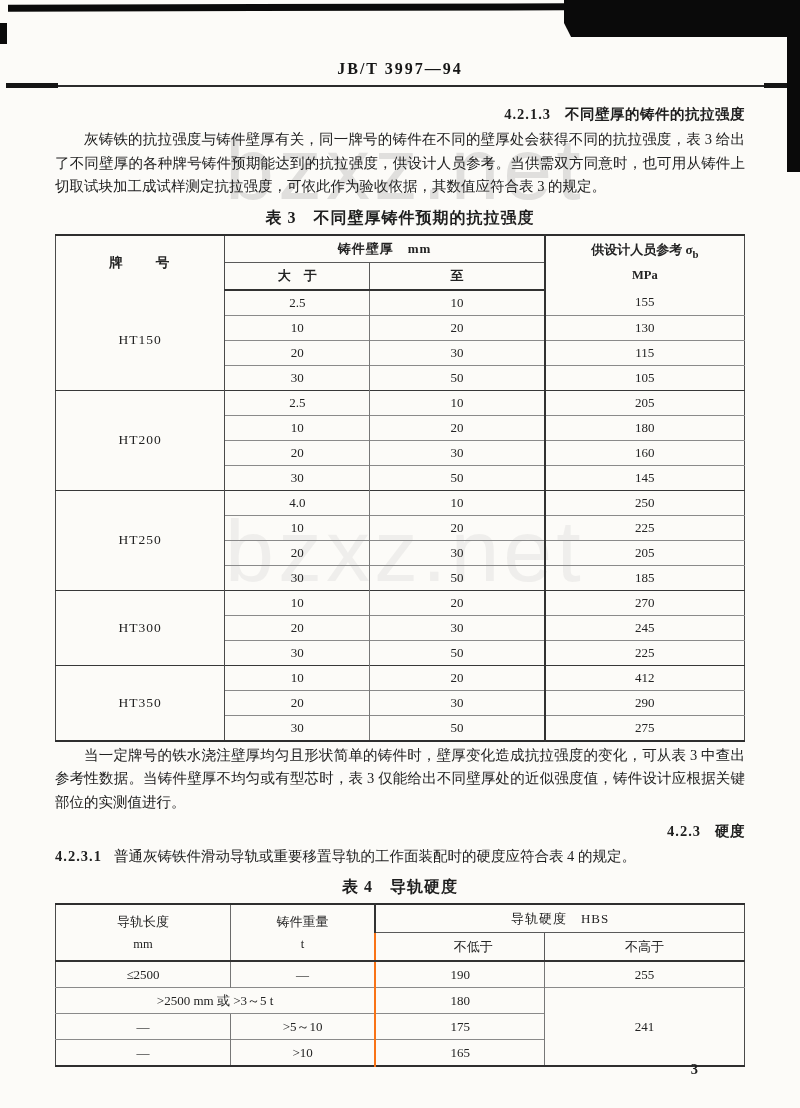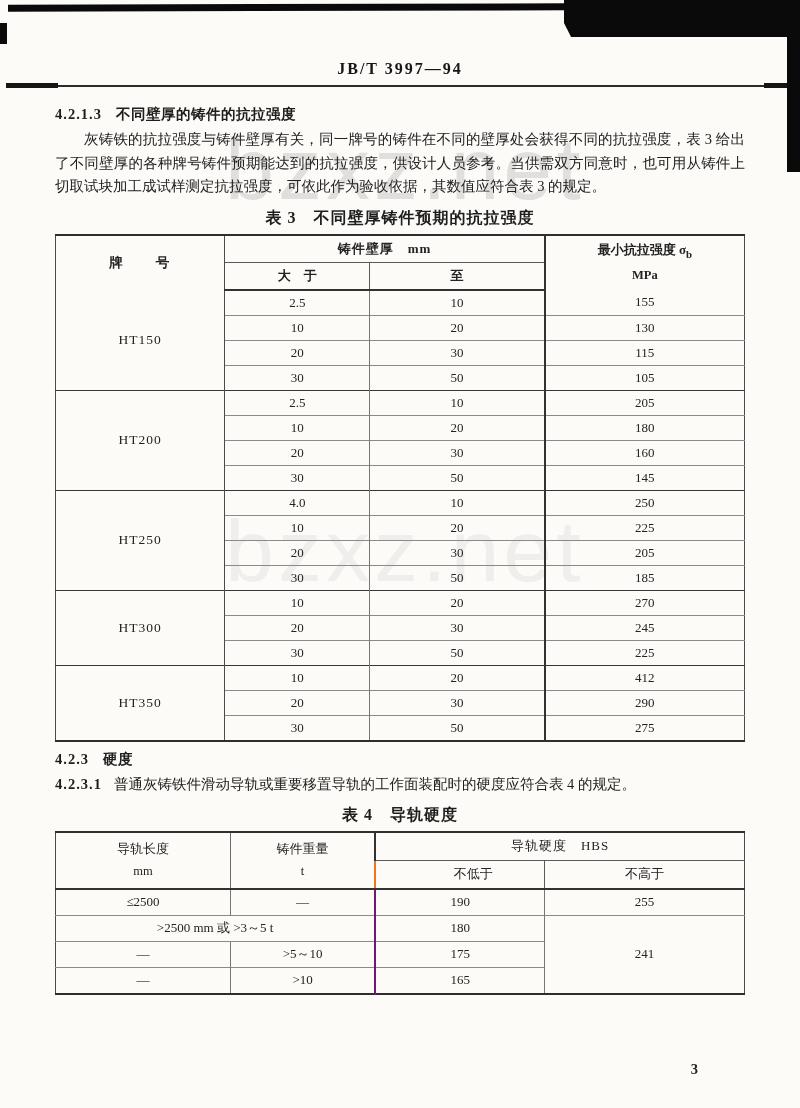--- a/index.html
+++ b/index.html
@@ -28,21 +28,21 @@
   .watermark-1{left:225px;top:118px;font-size:88px;opacity:0.28;letter-spacing:4px;}
   .watermark-2{left:225px;top:500px;font-size:88px;opacity:0.12;letter-spacing:4px;}
   
   .doc-header{position:relative;z-index:3;text-align:center;padding-top:60px;
     font-size:16px;font-weight:bold;letter-spacing:2px;color:#161616;}
   .header-rule{position:relative;z-index:3;margin:7px 10px 0 10px;height:2px;background:#2b2b2b;}
   .header-rule::before{content:"";position:absolute;left:-4px;top:-2px;width:52px;height:5px;background:#151515;}
   .header-rule::after{content:"";position:absolute;right:-4px;top:-2px;width:30px;height:5px;background:#151515;}
   
   .content{position:relative;z-index:3;padding:10px 55px 0 55px;}
-  .clause-heading{font-size:14.5px;font-weight:bold;margin:8px 0 4px 0;letter-spacing:0.5px;}
+  .clause-heading{font-size:14.5px;font-weight:bold;margin:8px 0 4px 0;letter-spacing:0.5px;text-align:right;}
   .clause-heading .num{margin-right:14px;letter-spacing:1px;}
   .body-para{font-size:14.5px;line-height:23.5px;text-align:justify;text-indent:2em;margin:2px 0 0 0;color:#212121;}
   .clause-line{font-size:14.5px;line-height:23px;margin:4px 0 0 0;}
   .clause-line .num{font-weight:bold;margin-right:12px;letter-spacing:1px;}
   .table-caption{text-align:center;font-size:16px;font-weight:bold;margin:9px 0 5px 0;letter-spacing:1px;}
   
   table{width:100%;border-collapse:collapse;table-layout:fixed;
     font-size:13px;color:#232323;}
   th,td{text-align:center;vertical-align:middle;font-weight:normal;padding:0 4px;}
   
@@ -67,21 +67,21 @@
   .t4 thead th{height:27px;}
   .t4 .th-2line{line-height:22px;}
   .t4 .th-weight{border-left:1px solid #6a6a6a;}
   .t4 .th-hardness{border-left:2px solid #323232;border-bottom:1px solid #5a5a5a;letter-spacing:1px;}
   .t4 .th-min{border-left:2px solid #f97316;padding-left:30px;}
   .t4 .th-max{border-left:1px solid #5a5a5a;}
   .t4 thead tr:last-child th,.t4 thead th[rowspan]{border-bottom:2px solid #323232;}
   .t4 tbody td{height:25px;border-top:1px solid #8a8a8a;}
   .t4 tbody tr:first-child td{border-top:none;}
   .t4 td.c-weight{border-left:1px solid #777;}
-  .t4 td.c-min{border-left:2px solid #701a75;}
+  .t4 td.c-min{border-left:2px solid #f97316;}
   .t4 td.c-max{border-left:1px solid #777;}
   .unit{font-size:12.5px;}
   
   .page-number{position:absolute;z-index:3;right:102px;bottom:30px;font-size:14.5px;font-weight:bold;}
 </style>
 </head>
 <body>
 
 <div class="page">
 
@@ -111,21 +111,21 @@
         <col style="width:24.6%">
           <col style="width:21%">
           <col style="width:25.4%">
           <col style="width:29%">
       </colgroup>
       <thead>
         <tr>
           <th rowspan="2" class="th-grade">牌　　号</th>
           <th colspan="2" class="th-wall">铸件壁厚　mm</th>
           <th rowspan="2" class="th-strength">
-            <div><span>最小抗拉强度 σ</span><sub>b</sub></div>
+            <div><span>供设计人员参考 σ</span><sub>b</sub></div>
             <div class="unit">MPa</div>
           </th>
         </tr>
         <tr>
           <th class="th-over">大　于</th>
           <th class="th-upto">至</th>
         </tr>
       </thead>
       <tbody>
           <tr>
@@ -219,20 +219,21 @@
             <td class="strength rowline">290</td>
           </tr>
           <tr>
             <td class="over rowline">30</td>
             <td class="upto rowline">50</td>
             <td class="strength rowline">275</td>
           </tr>
         </tbody>
     </table>
 
+    <p class="body-para">当一定牌号的铁水浇注壁厚均匀且形状简单的铸件时，壁厚变化造成抗拉强度的变化，可从表 3 中查出参考性数据。当铸件壁厚不均匀或有型芯时，表 3 仅能给出不同壁厚处的近似强度值，铸件设计应根据关键部位的实测值进行。</p>
 
     <div class="clause-heading">
       <span class="num">4.2.3</span><span>硬度</span>
     </div>
 
     <div class="clause-line">
       <span class="num">4.2.3.1</span><span>普通灰铸铁件滑动导轨或重要移置导轨的工作面装配时的硬度应符合表 4 的规定。</span>
     </div>
 
     <div class="table-caption">表 4　导轨硬度</div>

